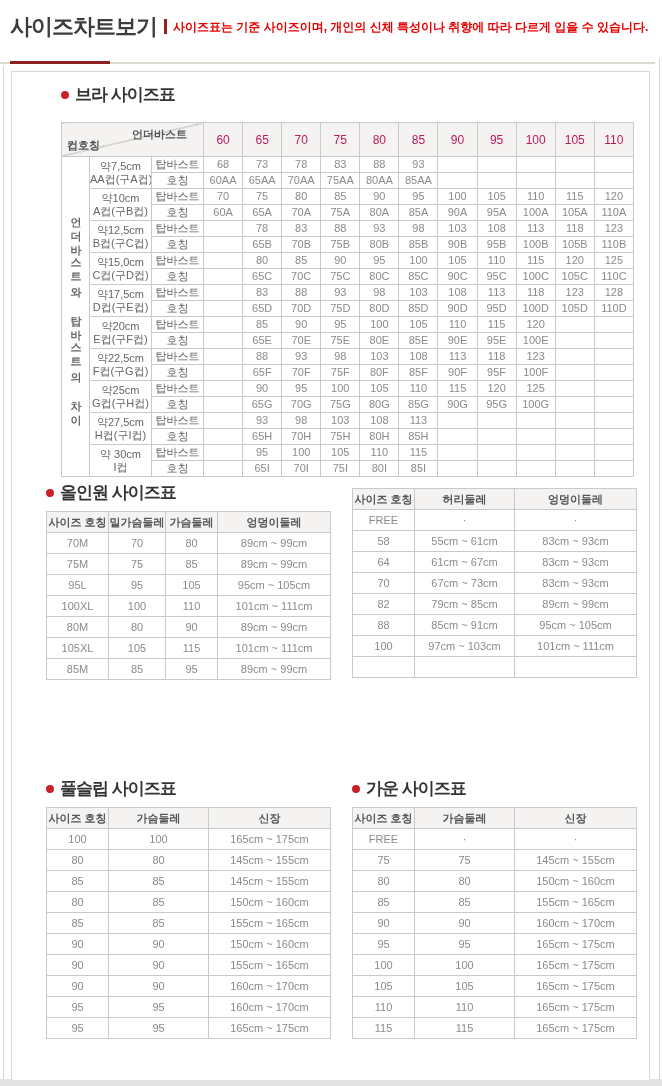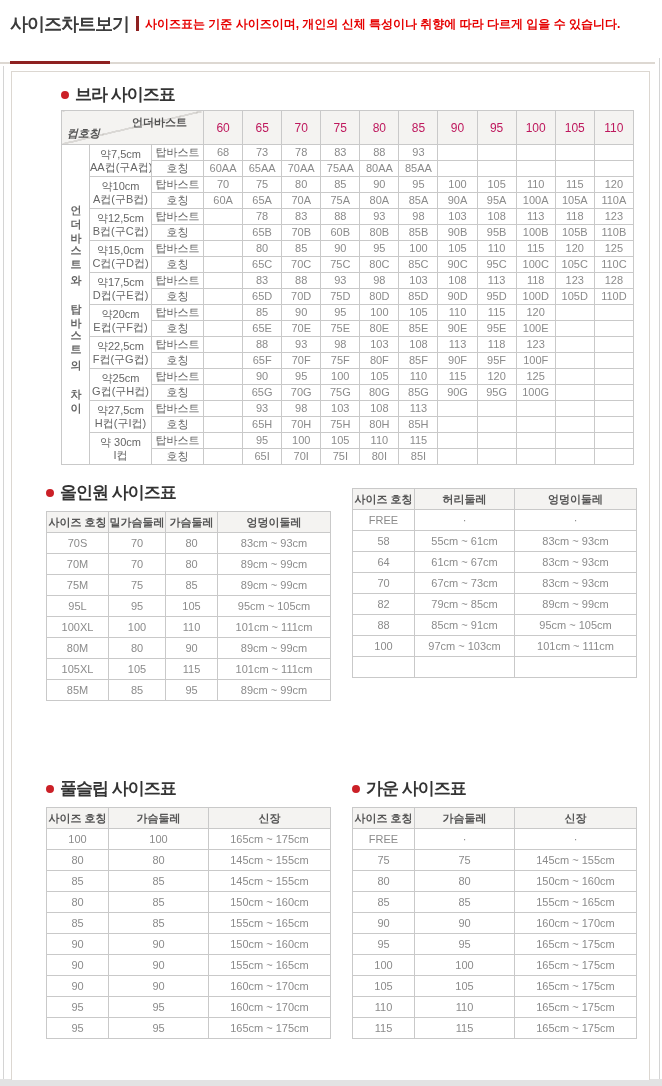--- a/index.html
+++ b/index.html
@@ -18,21 +18,21 @@
   body{
     width:662px;height:1086px;position:relative;background:#fff;
     font-family:"Liberation Sans",sans-serif;overflow:hidden;
   }
   .edge-line{position:absolute;width:1px;background:#d4d4d4;top:66px;bottom:6px;}
   .edge-left{left:3px;}
   .edge-right{left:659px;top:58px;}
   .bottom-bar{position:absolute;left:0;right:0;bottom:0;height:7px;background:#e3e3e3;}
 
   .header{position:absolute;left:10px;top:12px;width:644px;white-space:nowrap;}
-  .page-title{font-size:18px;font-weight:bold;color:var(--text-dark);letter-spacing:-1px;vertical-align:middle;}
+  .page-title{font-size:22px;font-weight:bold;color:var(--text-dark);letter-spacing:-1px;vertical-align:middle;}
   .note-divider{display:inline-block;width:3px;height:15px;background:var(--maroon);margin:0 6px 2px 7px;vertical-align:middle;}
   .page-note{font-size:12px;font-weight:bold;color:var(--note-red);vertical-align:middle;}
 
   .title-rule{position:absolute;left:0;top:62px;width:655px;height:2px;background:#ddd8d2;}
   .title-rule-accent{position:absolute;left:10px;top:61px;width:100px;height:3px;background:var(--maroon);}
 
   .content-box{
     position:absolute;left:11px;top:71px;width:639px;height:1009px;
     border:1px solid var(--box-border);border-bottom:none;background:#fff;
   }
@@ -42,29 +42,29 @@
   .sec-girdle{left:340px;top:409px;width:286px;}
   .sec-fullslip{left:34px;top:705px;width:286px;}
   .sec-gown{left:340px;top:705px;width:286px;}
 
   .sec-title{display:flex;align-items:center;font-size:17px;font-weight:bold;color:#333;letter-spacing:-1px;}
   .bullet{width:6px;height:6px;border:4px solid var(--accent-red);border-radius:50%;background:#fff;margin-right:6px;flex:0 0 auto;}
 
   table{border-collapse:collapse;table-layout:fixed;background:#fff;}
   th,td{border:1px solid var(--border-gray);text-align:center;padding:0;overflow:hidden;white-space:nowrap;}
 
-  .bra-table{width:573px;margin-top:4px;padding-left:15px;}
+  .bra-table{width:573px;margin-top:16px;padding-left:15px;}
   .bra-table th.colhead{height:34px;background:var(--header-bg);color:#be185d;font-weight:normal;font-size:12px;}
   .bra-table td{height:15px;line-height:15px;font-size:11px;color:var(--text-cell);}
   .diag-cell{
     position:relative;height:34px;background:
       linear-gradient(to bottom right,var(--header-bg) calc(50% - 1px),#bfbcb8 calc(50% - 1px),#bfbcb8 calc(50% + 0px),var(--header-bg) calc(50% + 0px));
   }
   .diag-top{position:absolute;top:4px;right:16px;font-size:11px;font-weight:bold;color:var(--text-head);}
-  .diag-bottom{position:absolute;bottom:3px;left:5px;font-size:11px;font-weight:bold;color:var(--text-head);font-style:italic;}
+  .diag-bottom{position:absolute;bottom:3px;left:5px;font-size:11px;font-weight:bold;color:var(--text-head);}
   .bra-table td.vcell{background:#fff;vertical-align:middle;}
   .vcell span{
     display:inline-block;writing-mode:vertical-rl;text-orientation:upright;
     font-size:11px;font-weight:bold;color:#666;letter-spacing:3px;line-height:1;
   }
   .bra-table td.cupcell div{line-height:13px;color:#666;}
   .bra-table td.rowlabel{color:#5f5f5f;}
 
   .small-table{width:284px;margin-top:7px;font-size:11px;}
   .small-table th{height:21px;background:var(--header-bg);color:var(--text-head);font-weight:bold;font-size:11px;}
@@ -208,21 +208,21 @@
             <td>108</td>
             <td>113</td>
             <td>118</td>
             <td>123</td>
           </tr>
           <tr>
             <td class="rowlabel">호칭</td>
             <td></td>
             <td>65B</td>
             <td>70B</td>
-            <td>60B</td>
+            <td>75B</td>
             <td>80B</td>
             <td>85B</td>
             <td>90B</td>
             <td>95B</td>
             <td>100B</td>
             <td>105B</td>
             <td>110B</td>
           </tr>
           <tr>
             <td class="cupcell" rowspan="2">
@@ -467,26 +467,20 @@
         <thead>
           <tr>
             <th>사이즈 호칭</th>
             <th>밑가슴둘레</th>
             <th>가슴둘레</th>
             <th>엉덩이둘레</th>
           </tr>
         </thead>
         <tbody>
           <tr>
-            <td>70S</td>
-            <td>70</td>
-            <td>80</td>
-            <td>83cm ~ 93cm</td>
-          </tr>
-          <tr>
             <td>70M</td>
             <td>70</td>
             <td>80</td>
             <td>89cm ~ 99cm</td>
           </tr>
           <tr>
             <td>75M</td>
             <td>75</td>
             <td>85</td>
             <td>89cm ~ 99cm</td>

